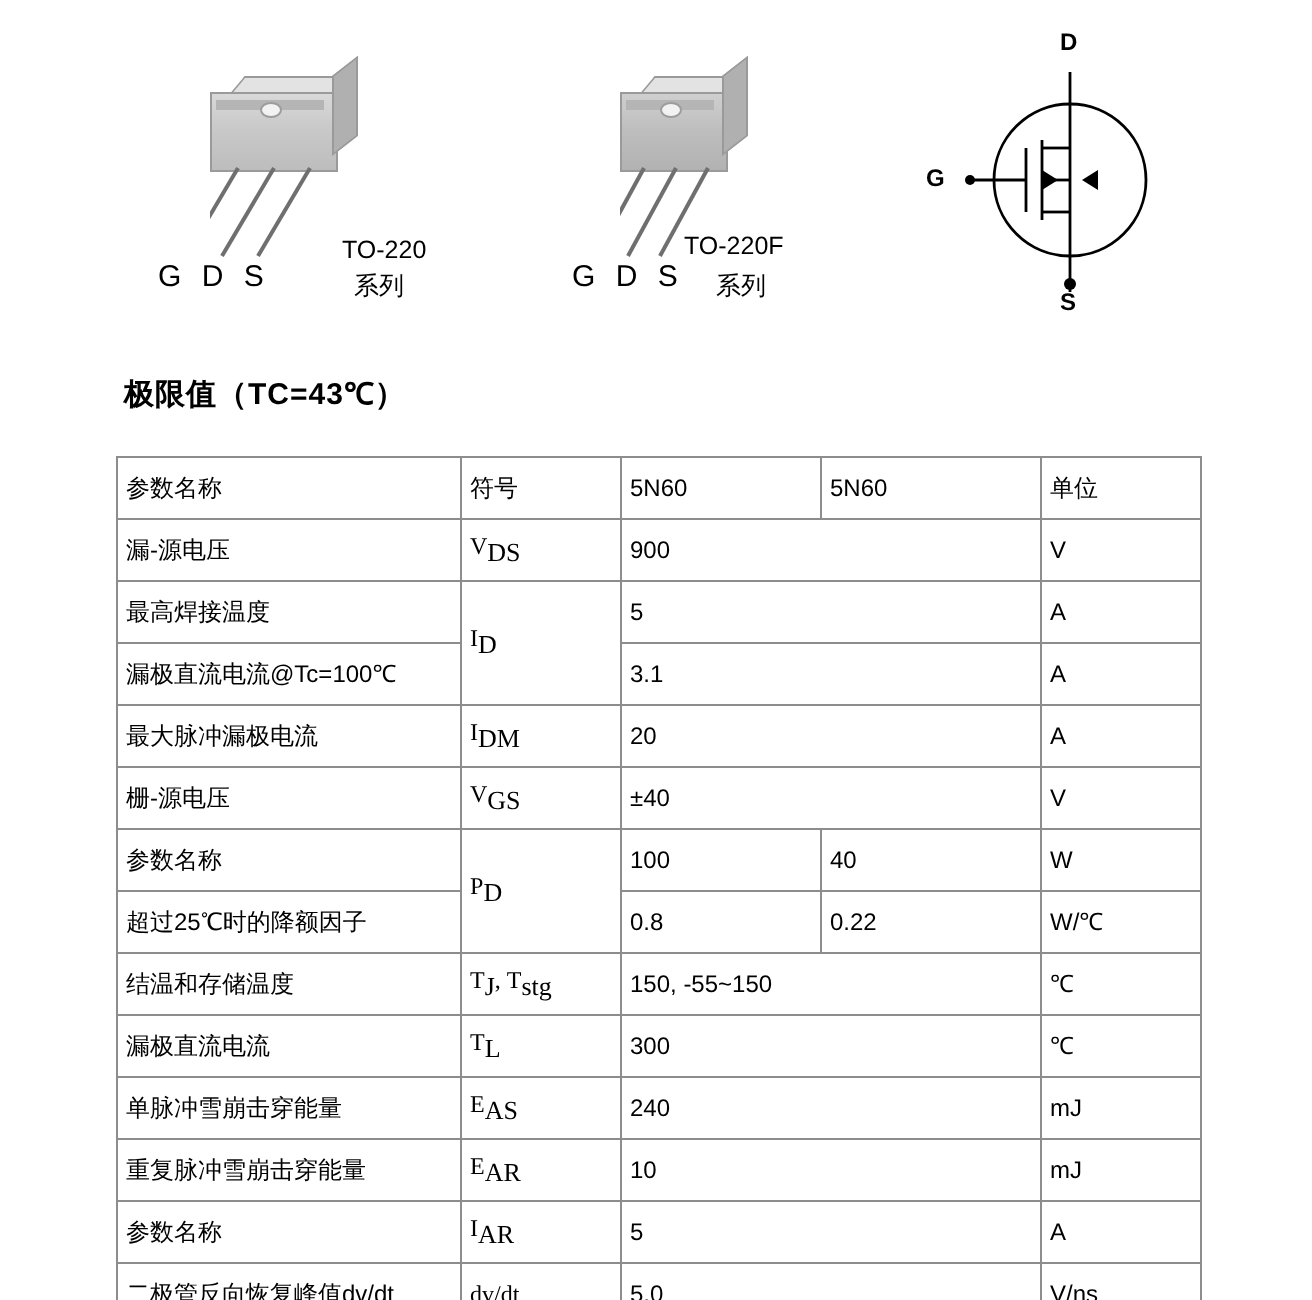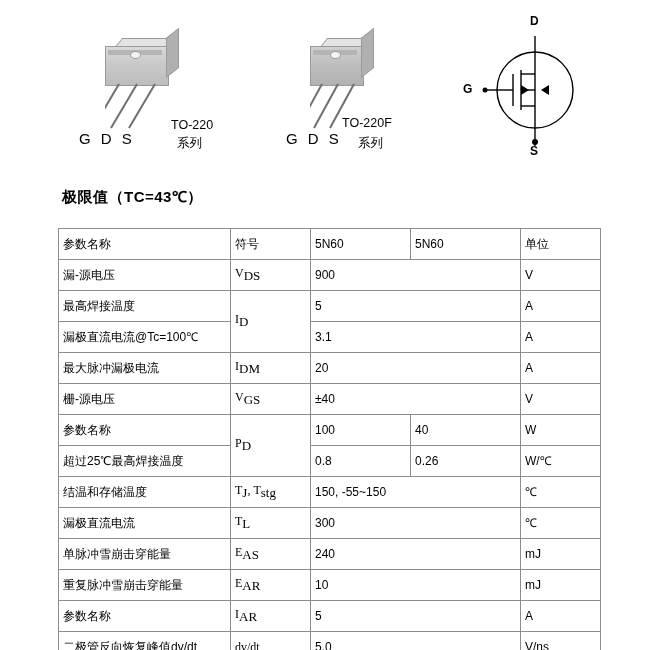--- a/index.html
+++ b/index.html
@@ -278,23 +278,23 @@
 
       <tr>
         <td class="param">参数名称</td>
         <td class="sym" rowspan="2"><span>P</span><span class="sub">D</span></td>
         <td>100</td>
         <td>40</td>
         <td class="unit">W</td>
       </tr>
 
       <tr>
-        <td class="param">超过25℃最高焊接温度</td>
+        <td class="param">超过25℃时的降额因子</td>
         <td>0.8</td>
-        <td>0.26</td>
+        <td>0.22</td>
         <td class="unit">W/℃</td>
       </tr>
 
       <tr>
         <td class="param">结温和存储温度</td>
         <td class="sym"><span>T</span><span class="sub">J</span>,&nbsp;<span>T</span><span class="sub">stg</span></td>
         <td colspan="2">150,  -55~150</td>
         <td class="unit">℃</td>
       </tr>
 

